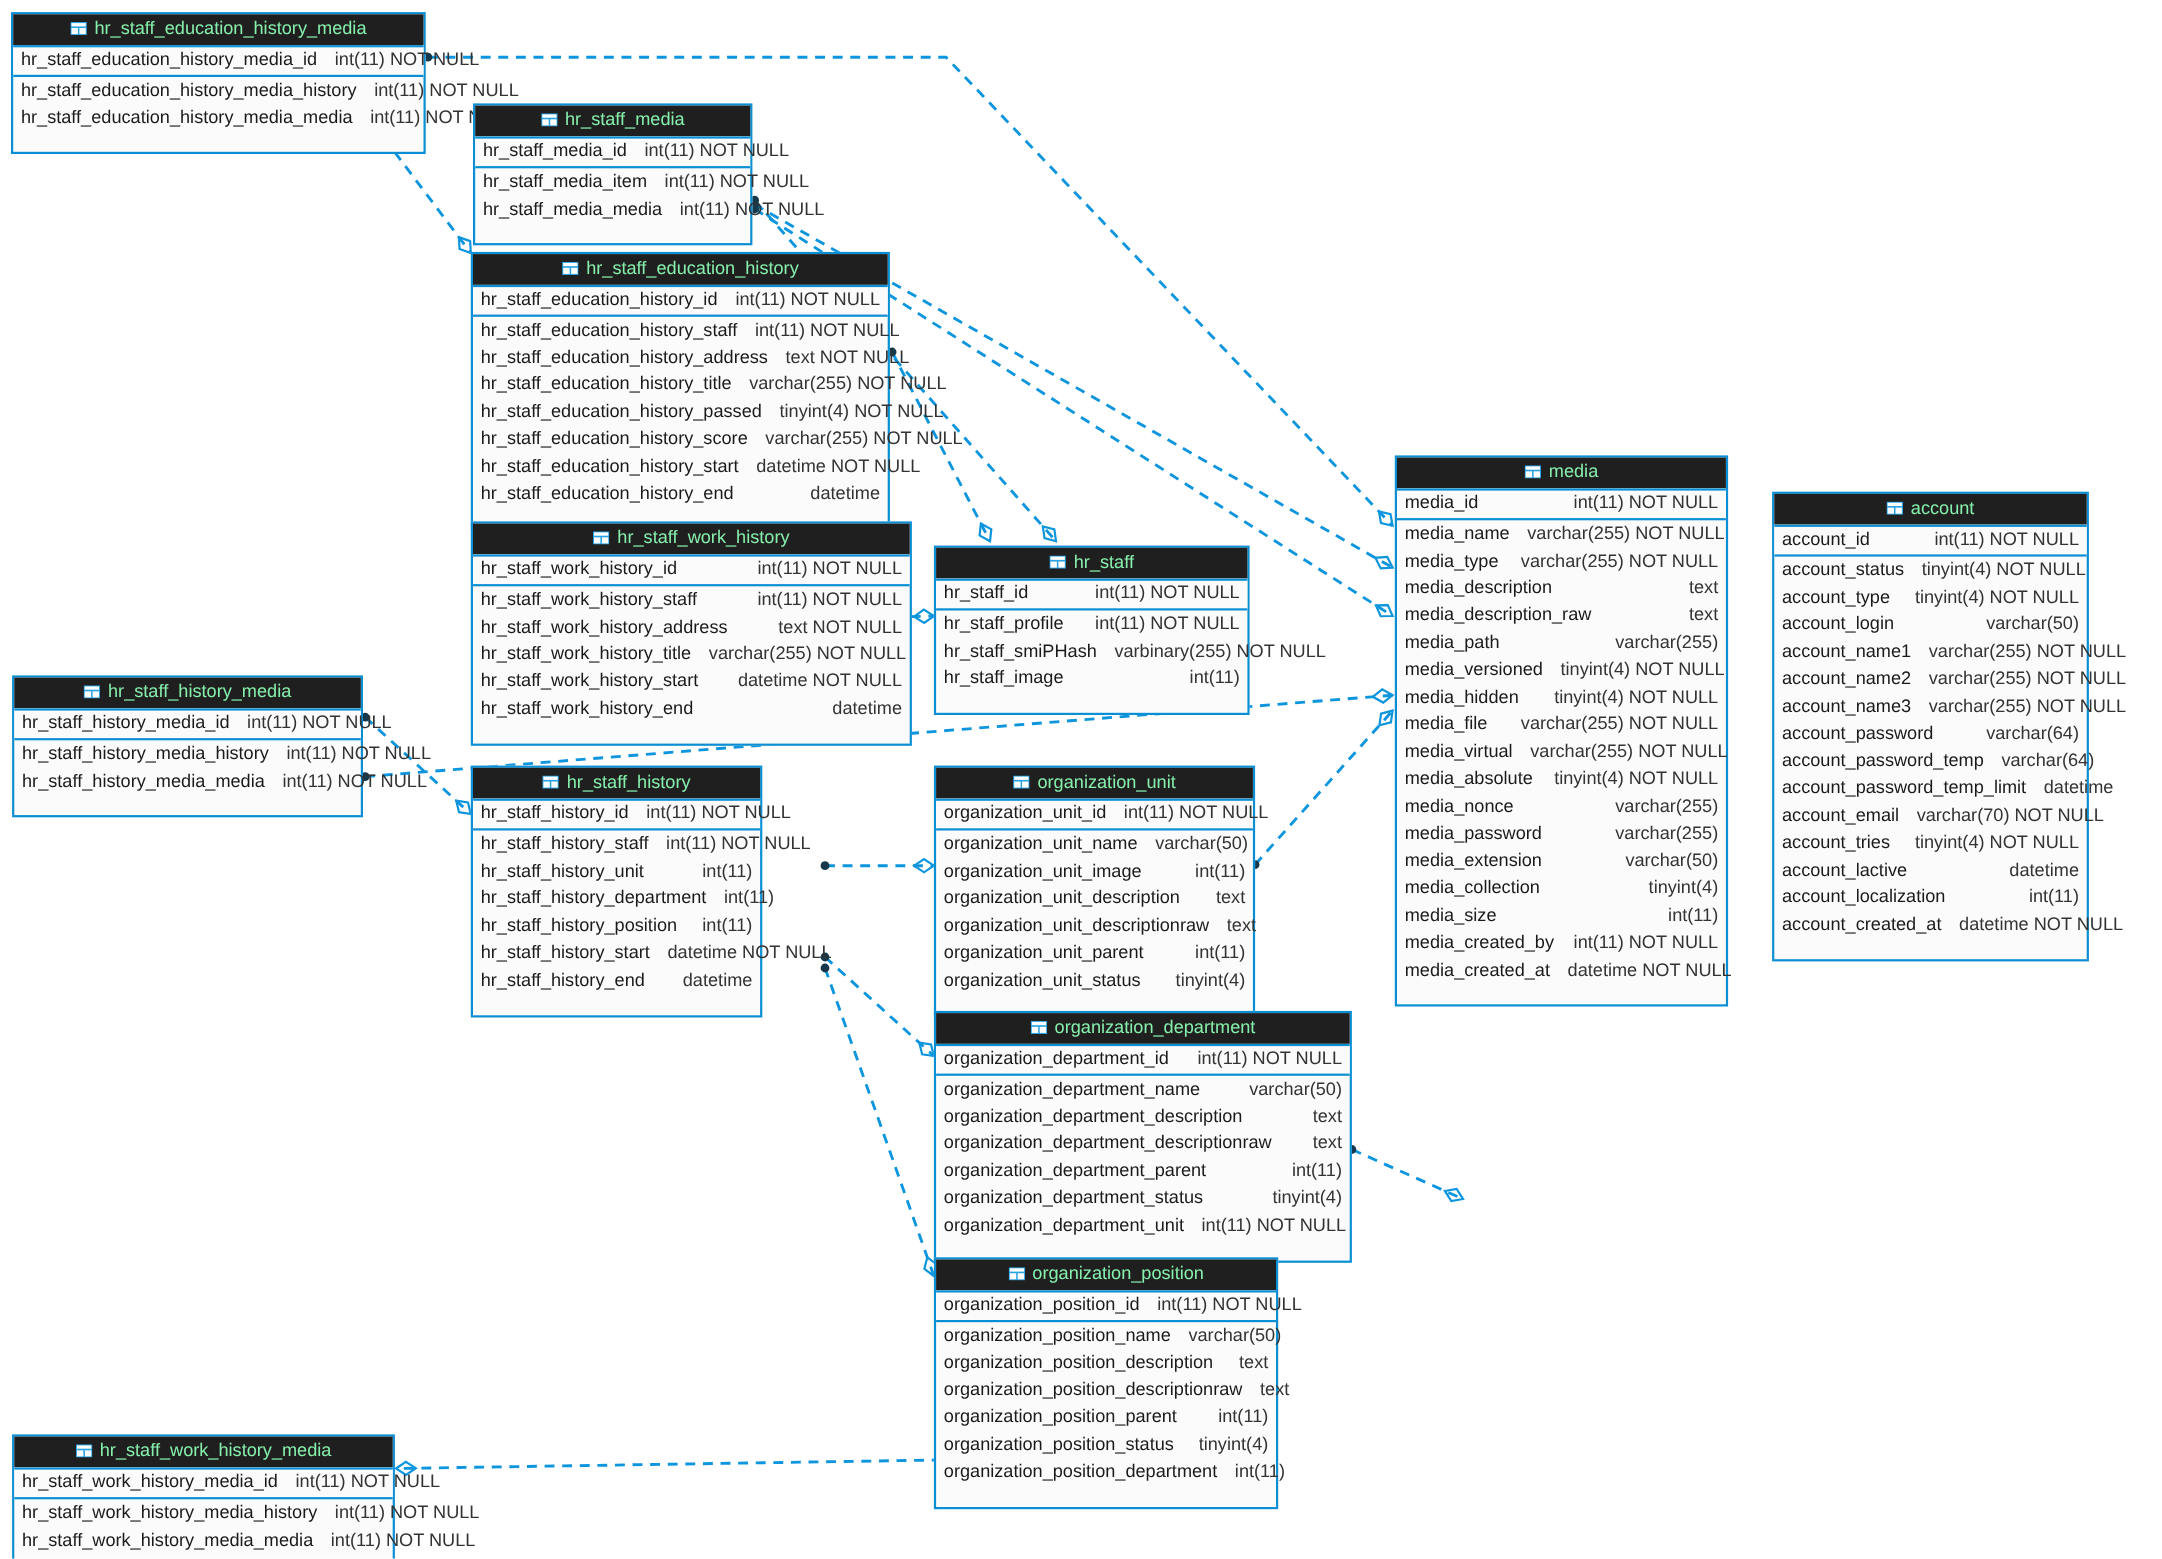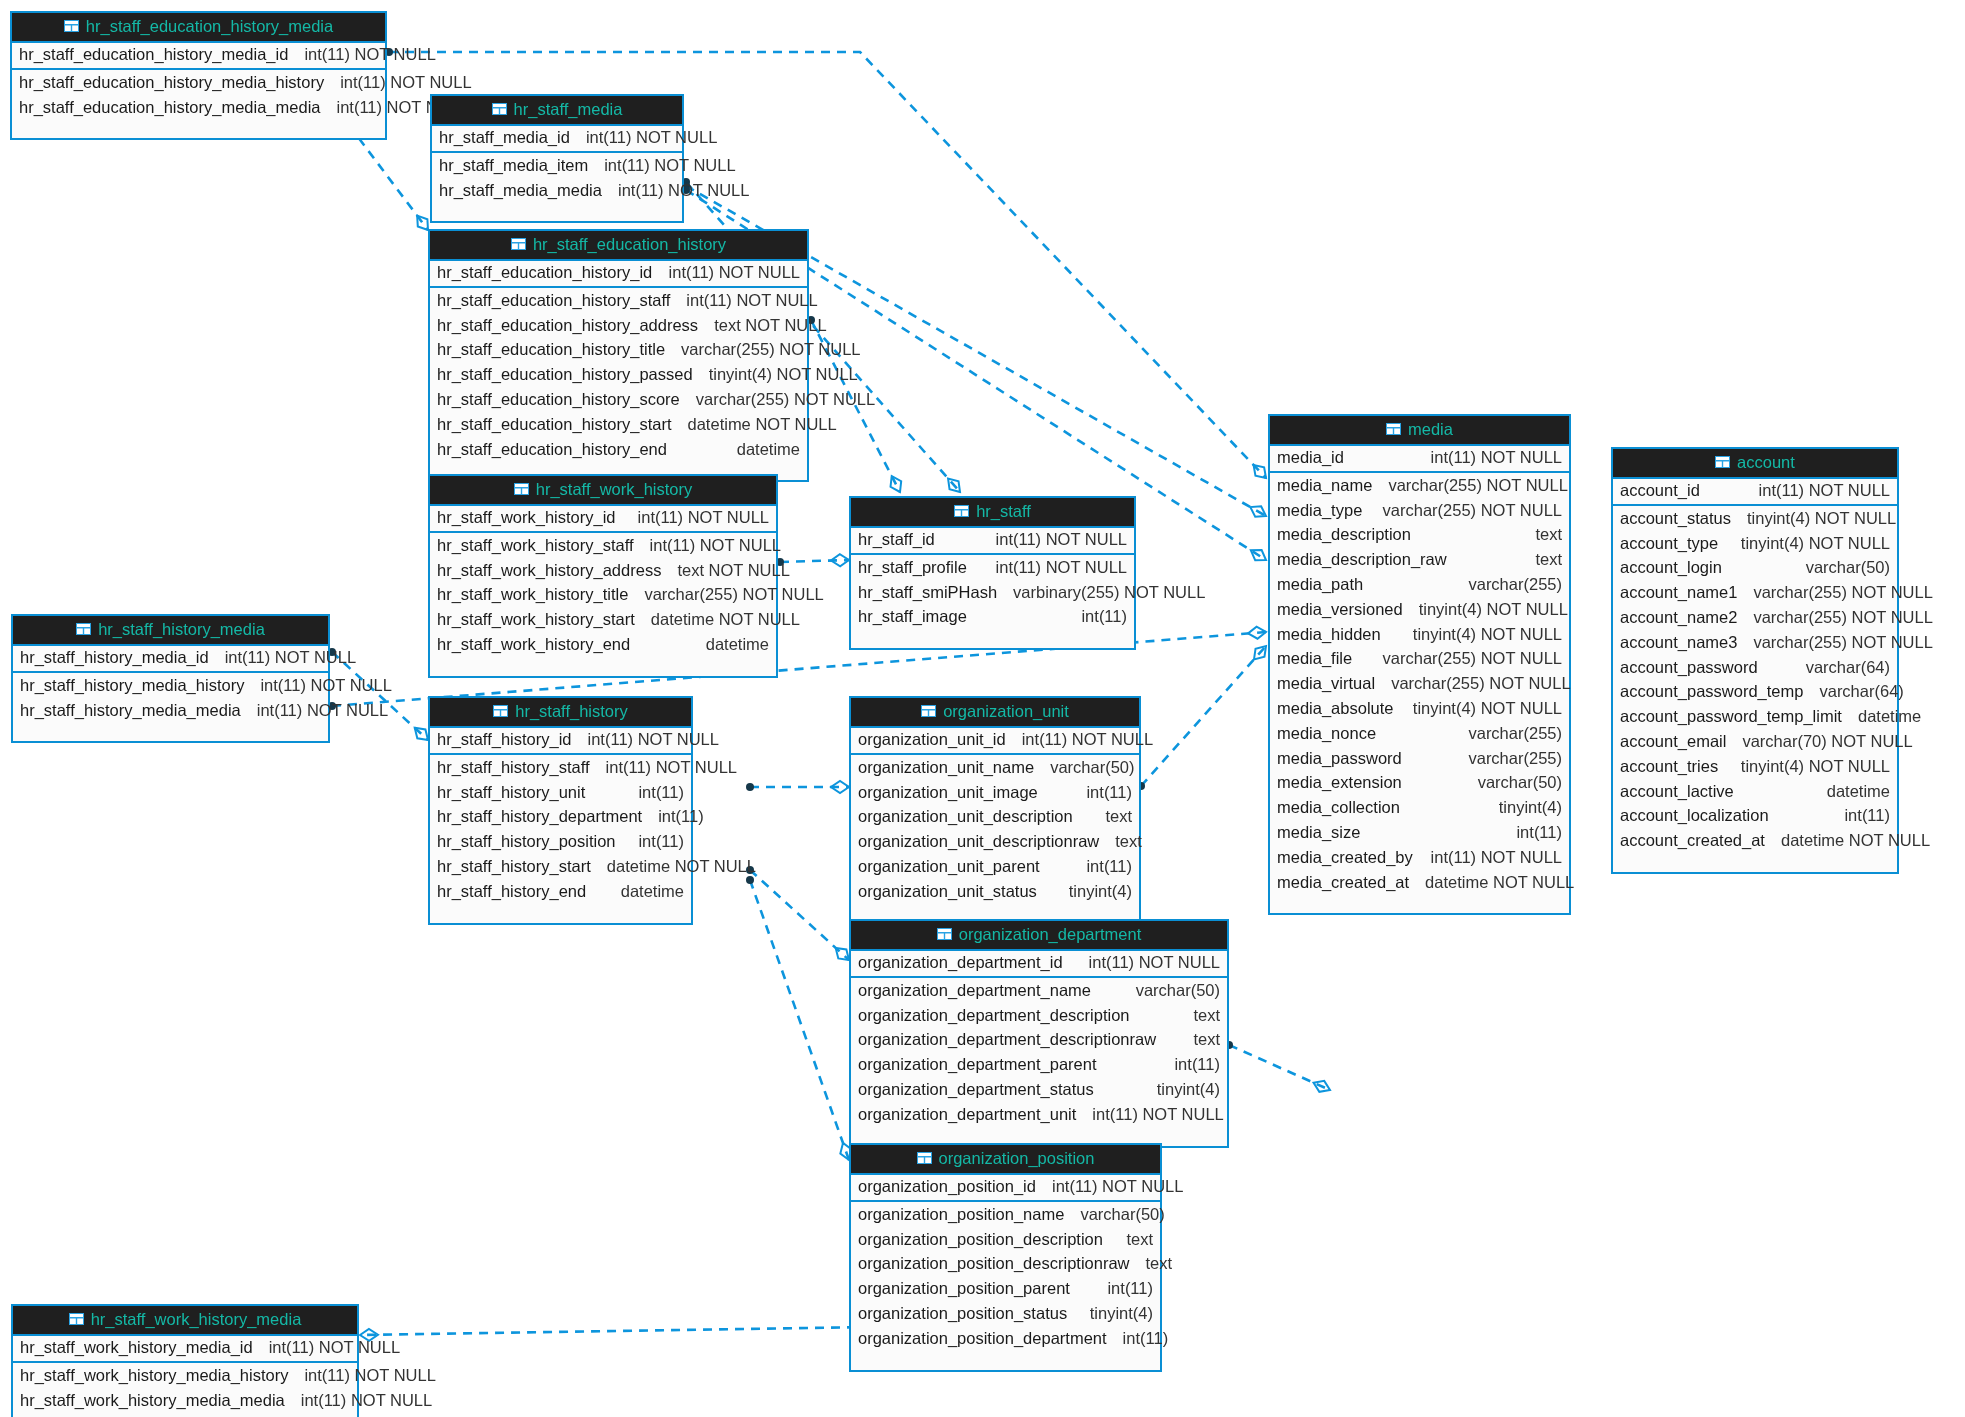--- a/index.html
+++ b/index.html
@@ -28,21 +28,21 @@
   }
   .entity {
     position: absolute;
     border: 2px solid #0a8fd4;
     background: #fbfbfb;
     box-sizing: border-box;
     z-index: 5;
   }
   .entity-header {
     background: #1f1f1f;
-    color: #14b8a6;
+    color: #86efac;
     font-size: 16.5px;
     text-align: center;
     padding: 4px 6px 5px 6px;
     line-height: 1.15;
     white-space: nowrap;
     display: flex;
     align-items: center;
     justify-content: center;
     gap: 7px;
   }
@@ -266,21 +266,21 @@
           <div class="col">
             <span class="cname">hr_staff_education_history_start</span>
             <span class="ctype">datetime NOT NULL</span>
           </div>
           <div class="col">
             <span class="cname">hr_staff_education_history_end</span>
             <span class="ctype">datetime</span>
           </div>
         </div>
       </div>
-      <div class="entity" style="left: 428px; top: 474px; width: 350px;">
+      <div class="entity" style="left: 428px; top: 474px; width: 401px;">
         <div class="entity-header">
           <span class="tbl-icon">
             <svg width="15" height="12" viewBox="0 0 15 12">
               <rect x="0" y="0" width="15" height="12" fill="#2aa3e4"></rect>
               <rect x="1" y="1" width="13" height="3" fill="#ffffff"></rect>
               <rect x="1" y="5.5" width="5.8" height="5.5" fill="#ffffff"></rect>
               <rect x="8.2" y="5.5" width="5.8" height="5.5" fill="#ffffff"></rect>
             </svg>
           </span>
           <span>hr_staff_work_history</span>

